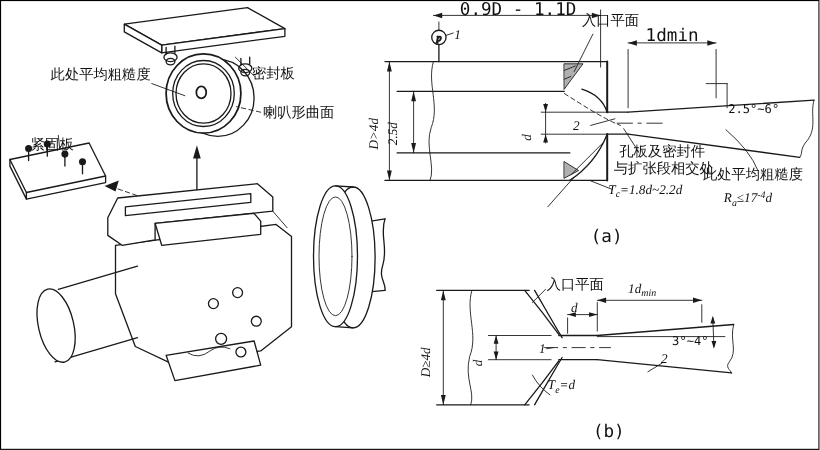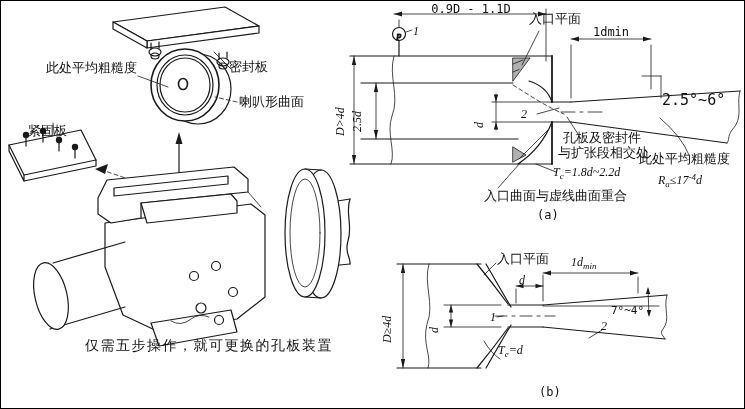--- a/index.html
+++ b/index.html
@@ -4,21 +4,21 @@
 <style>
   html,body{margin:0;padding:0;background:#888;}
   .page{position:relative;width:745px;height:409px;background:#fff;border:1px solid #000;
         box-sizing:border-box;overflow:hidden;
         font-family:"Liberation Sans","DejaVu Sans",sans-serif;color:#111;}
   svg{position:absolute;overflow:visible;}
   .lbl{position:absolute;white-space:nowrap;line-height:14px;color:#111;}
   .cjk{font-size:13px;font-family:Liberation Sans, sans-serif;}
   .cap{font-size:14px;letter-spacing:1.5px;}
   .dim{font-family:"Liberation Serif","DejaVu Serif",serif;font-style:italic;font-size:12px;}
-  .cad{font-family:"DejaVu Sans Mono","Liberation Mono",monospace;font-size:12px;font-style:normal;}
+  .cad{font-family:"DejaVu Sans Mono","Liberation Mono",monospace;font-size:16px;font-style:normal;}
   .vlabel{transform-origin:0 100%;transform:rotate(-90deg);height:14px;}
   .lbl sub{font-size:9px;vertical-align:-3px;}
   .lbl sup{font-size:9px;vertical-align:4px;}
   .ctr{text-align:center;}
   .ln{stroke:#1a1a1a;fill:none;stroke-width:1.2;stroke-linejoin:round;stroke-linecap:round;}
   .thin{stroke-width:0.8;}
   .fillw{fill:#fff;}
   .arr{fill:#1a1a1a;stroke:none;}
   .hatch{fill:#b0b0b0;stroke:#1a1a1a;stroke-width:0.8;}
   .svgt{font:italic 9px "Liberation Serif","DejaVu Serif",serif;fill:#111;}
@@ -112,21 +112,20 @@
       <circle cx="232" cy="291" r="4.5"></circle>
       <circle cx="200" cy="307" r="5"></circle>
       <circle cx="218" cy="319" r="4.5"></circle>
     </g>
   </svg>
 
   <div class="lbl cjk" style="left:45px;top:60px">此处平均粗糙度</div>
   <div class="lbl cjk" style="left:228px;top:59px">密封板</div>
   <div class="lbl cjk" style="left:238px;top:94px">喇叭形曲面</div>
   <div class="lbl cjk" style="left:27px;top:123px">紧固板</div>
-  <div class="lbl cjk cap" style="left:84px;top:337px">仅需五步操作，就可更换的孔板装置</div>
 
   <svg style="left:345px;top:0" width="400" height="230" viewBox="0 0 400 230">
     <g class="ln">
 
       <g>
         <line x1="4" y1="55" x2="206" y2="55"></line>
         <line x1="4" y1="163" x2="206" y2="163"></line>
         <line x1="15" y1="82" x2="167" y2="82"></line>
         <line x1="15" y1="138" x2="172" y2="138"></line>
         <path class="thin" d="M48,55 C42,75 54,95 46,115 C40,132 50,150 45,163"></path>
@@ -215,27 +214,26 @@
   </svg>
 
   <div class="lbl cad ctr" style="left:395px;top:1px;width:150px">0.9D - 1.1D</div>
   <div class="lbl cjk" style="left:528px;top:11px">入口平面</div>
   <div class="lbl cad ctr" style="left:565px;top:24px;width:90px">1dmin</div>
   <div class="lbl dim" style="left:412px;top:23px">1</div>
   <div class="lbl dim vlabel" style="left:346px;top:121px">D&gt;4d</div>
   <div class="lbl dim vlabel" style="left:363px;top:117px">2.5d</div>
   <div class="lbl dim vlabel" style="left:485px;top:113px">d</div>
   <div class="lbl dim" style="left:520px;top:106px">2</div>
-  <div class="lbl cad" style="left:661px;top:92px;font-size:15px">2.5°~6°</div>
+  <div class="lbl cad" style="left:661px;top:92px;font-size:11px">2.5°~6°</div>
   <div class="lbl cjk" style="left:562px;top:130px">孔板及密封件</div>
   <div class="lbl cjk" style="left:557px;top:145px">与扩张段相交处</div>
   <div class="lbl dim" style="left:552px;top:164px">
     <span>T</span><sub>c</sub><span>=1.8d~2.2d</span>
   </div>
-  <div class="lbl cjk" style="left:483px;top:188px">入口曲面与虚线曲面重合</div>
   <div class="lbl cjk" style="left:638px;top:151px">此处平均粗糙度</div>
   <div class="lbl dim" style="left:657px;top:169px">
     <span>R</span><sub>a</sub><span>≤17</span><sup>-4</sup><span>d</span>
   </div>
   <div class="lbl cad" style="left:536px;top:207px">(a)</div>
 
   <svg style="left:390px;top:230px" width="355" height="179" viewBox="0 0 355 179">
     <g class="ln">
       <g>
         <line x1="6" y1="33" x2="90" y2="33"></line>
@@ -305,20 +303,20 @@
   </svg>
 
   <div class="lbl cjk" style="left:496px;top:251px">入口平面</div>
   <div class="lbl dim ctr" style="left:513px;top:272px;width:16px">d</div>
   <div class="lbl dim" style="left:570px;top:254px">
     <span>1d</span><sub>min</sub>
   </div>
   <div class="lbl dim vlabel" style="left:393px;top:328px">D≥4d</div>
   <div class="lbl dim vlabel" style="left:440px;top:318px">d</div>
   <div class="lbl dim" style="left:489px;top:309px">1</div>
-  <div class="lbl cad" style="left:610px;top:303px;font-size:11px">7°~4°</div>
+  <div class="lbl cad" style="left:610px;top:303px;font-size:11px">3°~4°</div>
   <div class="lbl dim" style="left:600px;top:318px">2</div>
   <div class="lbl dim" style="left:497px;top:342px">
     <span>T</span><sub>e</sub><span>=d</span>
   </div>
   <div class="lbl cad" style="left:538px;top:384px">(b)</div>
 
 </div>
 
 </body></html>

